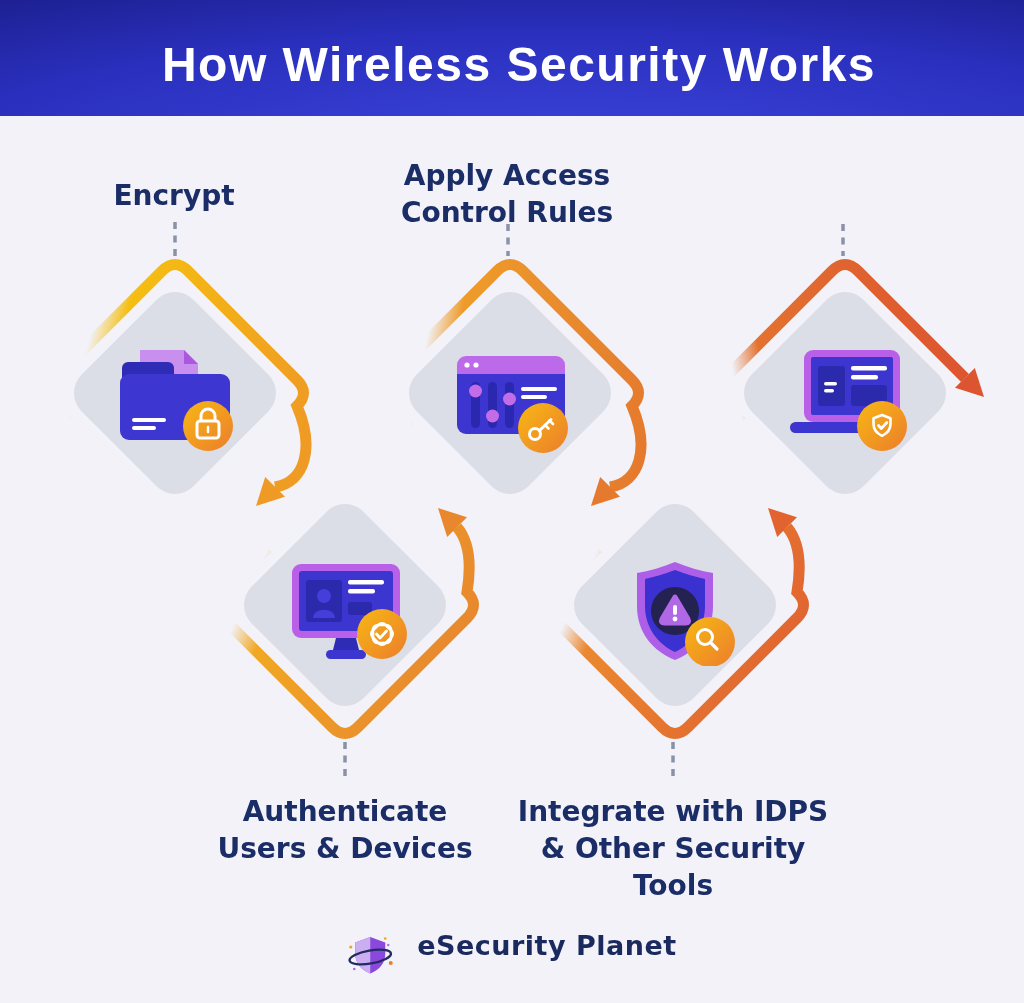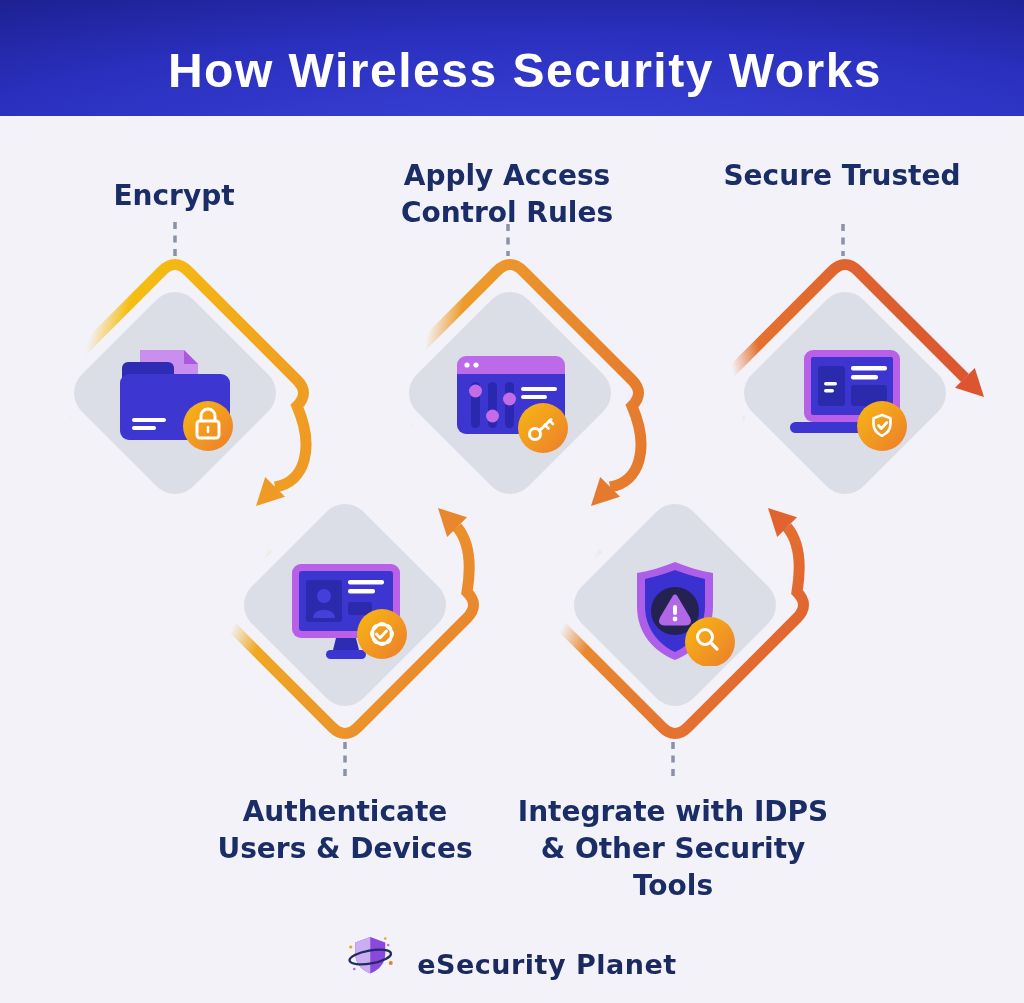--- a/index.html
+++ b/index.html
@@ -1,28 +1,28 @@
 <!DOCTYPE html>
 <html><head>
 <meta charset="utf-8">
 <style>
   html,body{margin:0;padding:0;background:#e8e8ee;}
   .page{position:relative;width:1024px;height:1003px;background:#F2F2F8;overflow:hidden;
         font-family:"DejaVu Sans","Liberation Sans",sans-serif;}
   .hdr{position:absolute;left:0;top:0;width:1024px;height:116px;
        background:radial-gradient(150% 280% at 55% 145%, #3D47E0 0%, #2A2FBD 42%, #151879 76%, #080B38 100%);}
-  .hdr h1{margin:13px;position:absolute;left:50%;top:50%;transform:translate(-50%,-50%);
+  .hdr h1{margin:7px;position:absolute;left:50%;top:50%;transform:translate(-50%,-50%);
           color:#ffffff;font:800 48px/1 "Liberation Sans",sans-serif;letter-spacing:1.5px;white-space:nowrap;}
   .dmd{position:absolute;width:158px;height:158px;border-radius:26px;background:#DBDDE7;transform:rotate(45deg);}
   .flow,.icons{position:absolute;left:0;top:0;}
   .lbl{position:absolute;transform:translateX(-50%);text-align:center;color:#1B2D66;
        font:600 28px/1.32 "DejaVu Sans","Liberation Sans",sans-serif;margin-top:8px;}
   .lbl span{display:block;white-space:nowrap;}
   .foot{position:absolute;left:50%;top:932px;transform:translateX(-50%);
-        display:flex;align-items:flex-end;gap:24px;}
+        display:flex;align-items:flex-start;gap:24px;}
   .foot .brand{color:#1B2A5E;font:700 27px/1 "DejaVu Sans","Liberation Sans",sans-serif;letter-spacing:0.5px;white-space:nowrap;}
   svg{display:block;}
 </style>
 </head>
 <body>
 
 <div class="page">
 
   <div class="hdr">
     <h1>How Wireless Security Works</h1>
@@ -182,21 +182,20 @@
   </svg>
 
   <div class="lbl" style="left:174px;top:170px">
     <span>Encrypt</span>
   </div>
   <div class="lbl" style="left:507px;top:150px">
     <span>Apply Access</span>
     <span>Control Rules</span>
   </div>
   <div class="lbl" style="left:842px;top:150px">
-    <span>Secure Trusted</span>
   </div>
   <div class="lbl" style="left:673px;top:786px">
     <span>Integrate with IDPS</span>
     <span>&amp; Other Security</span>
     <span>Tools</span>
   </div>
   <div class="lbl" style="left:345px;top:786px">
     <span>Authenticate</span>
     <span>Users &amp; Devices</span>
   </div>

